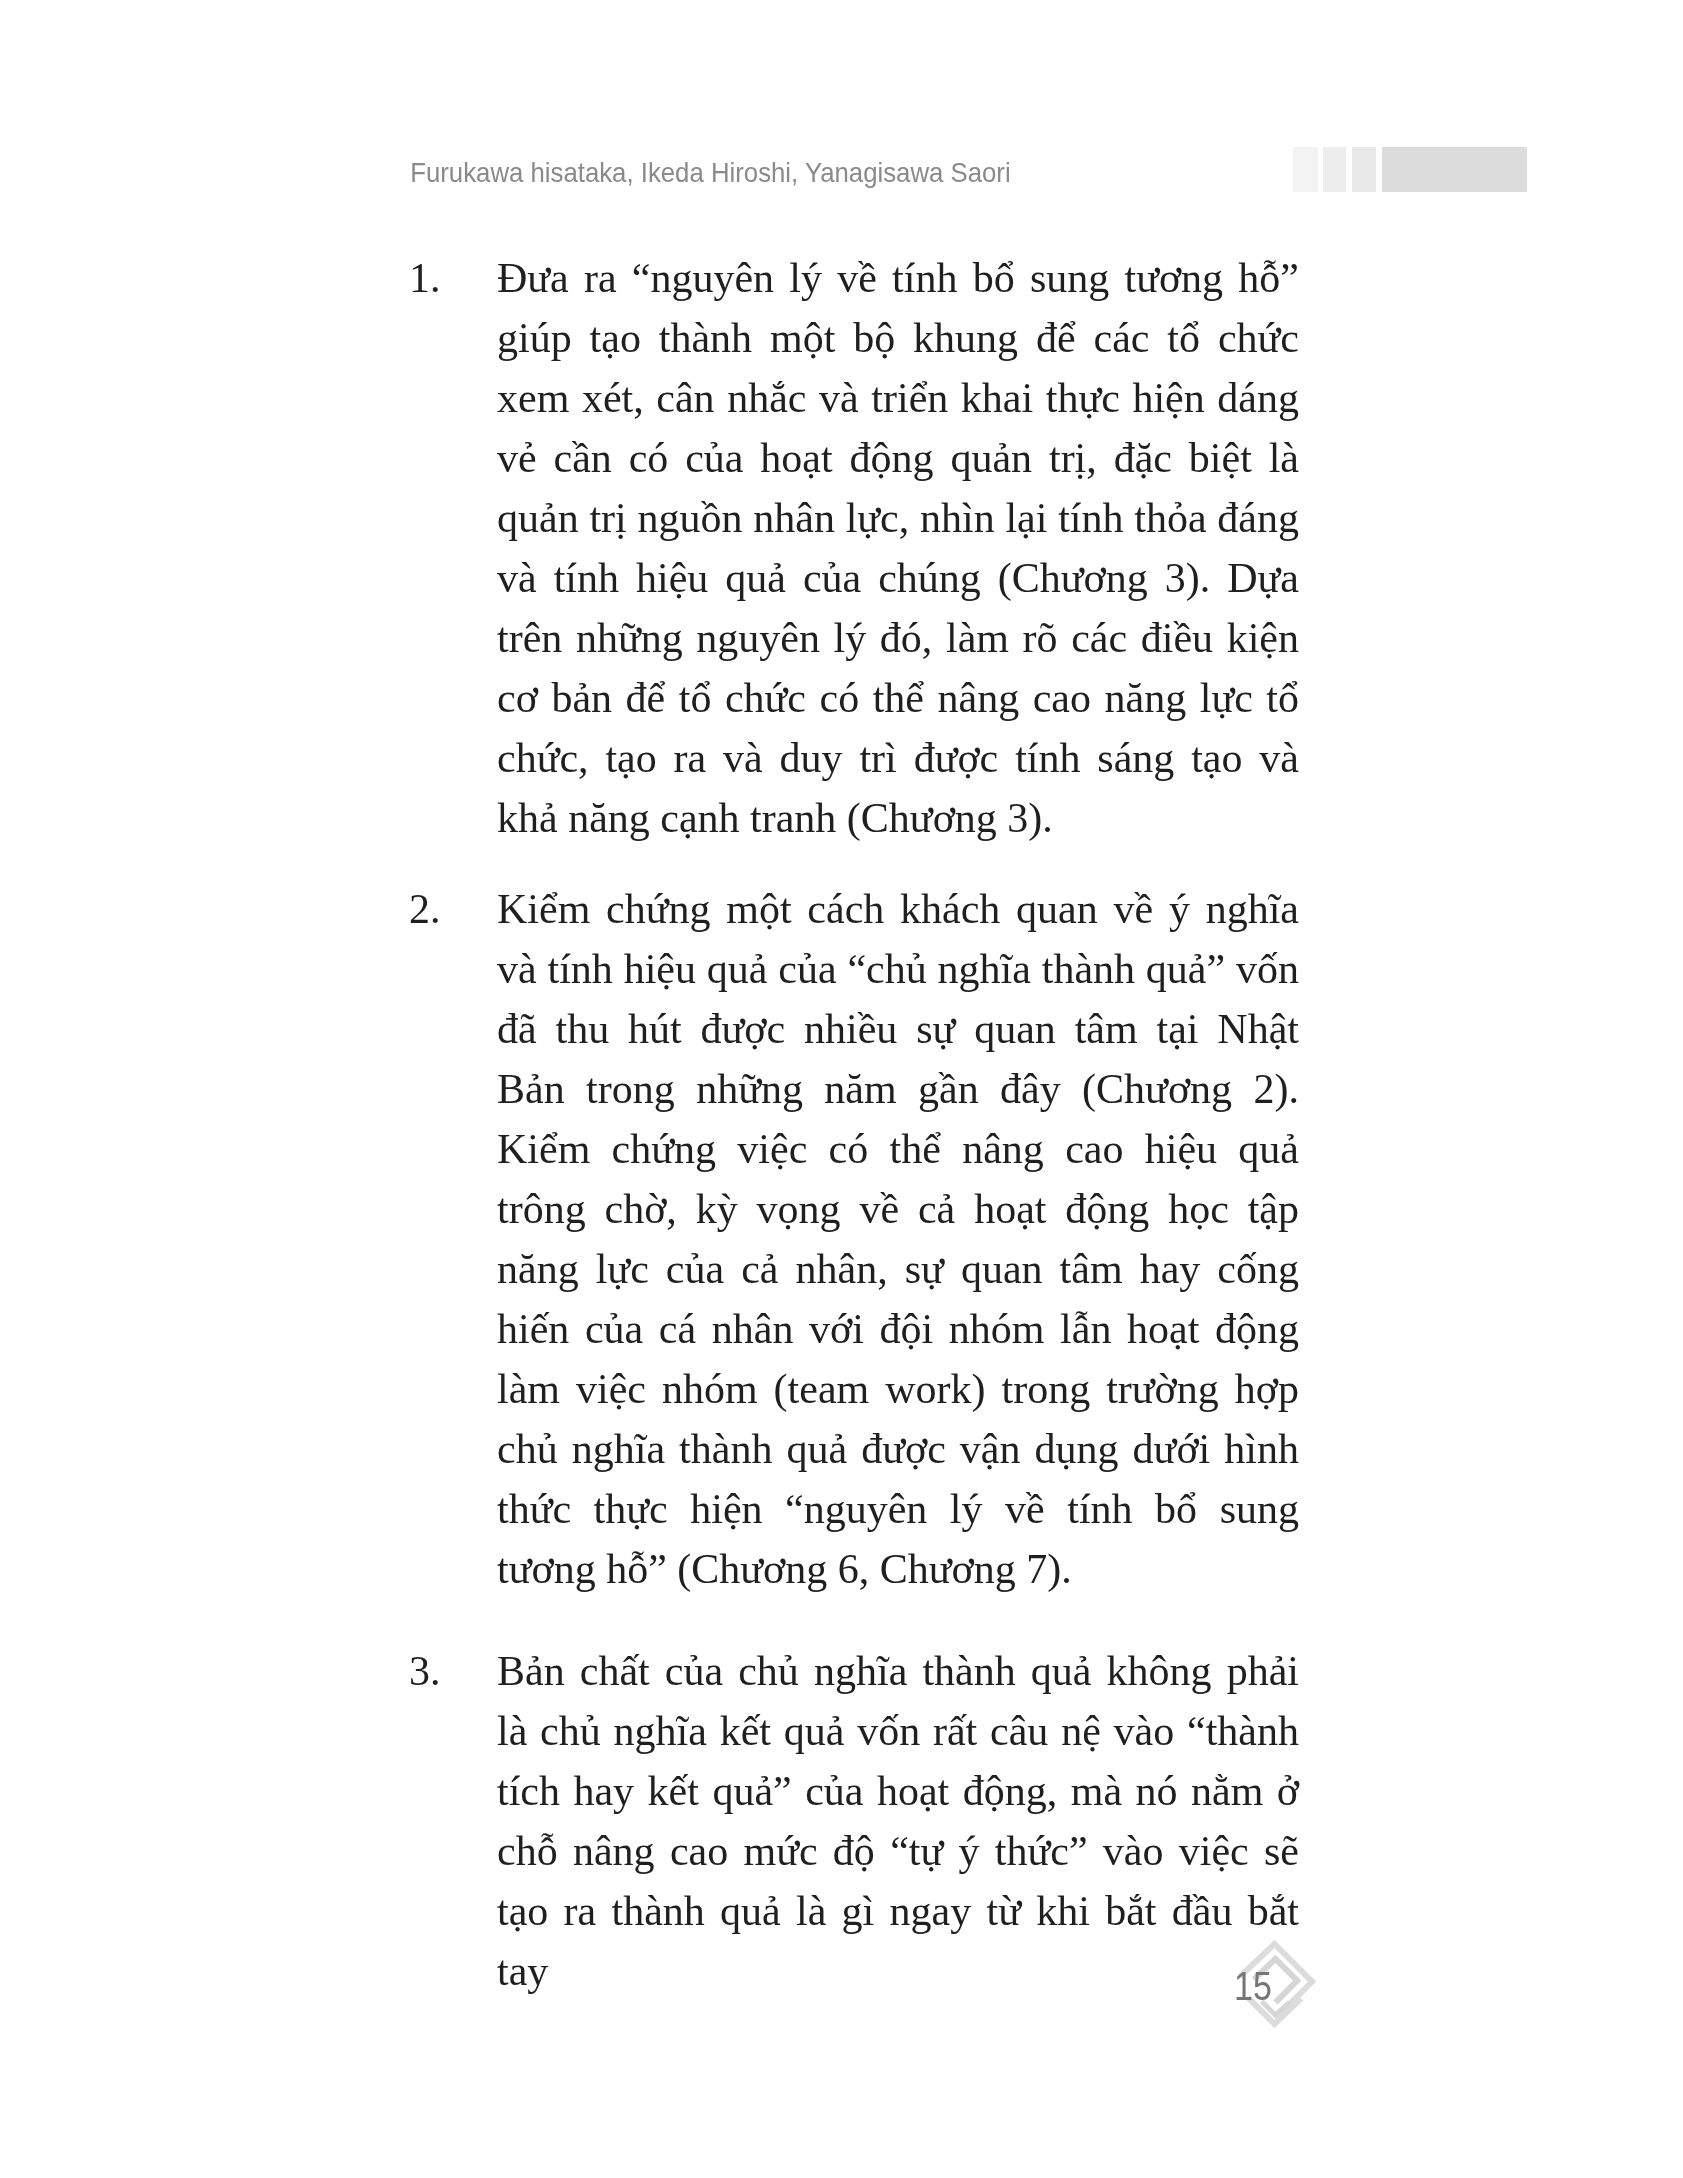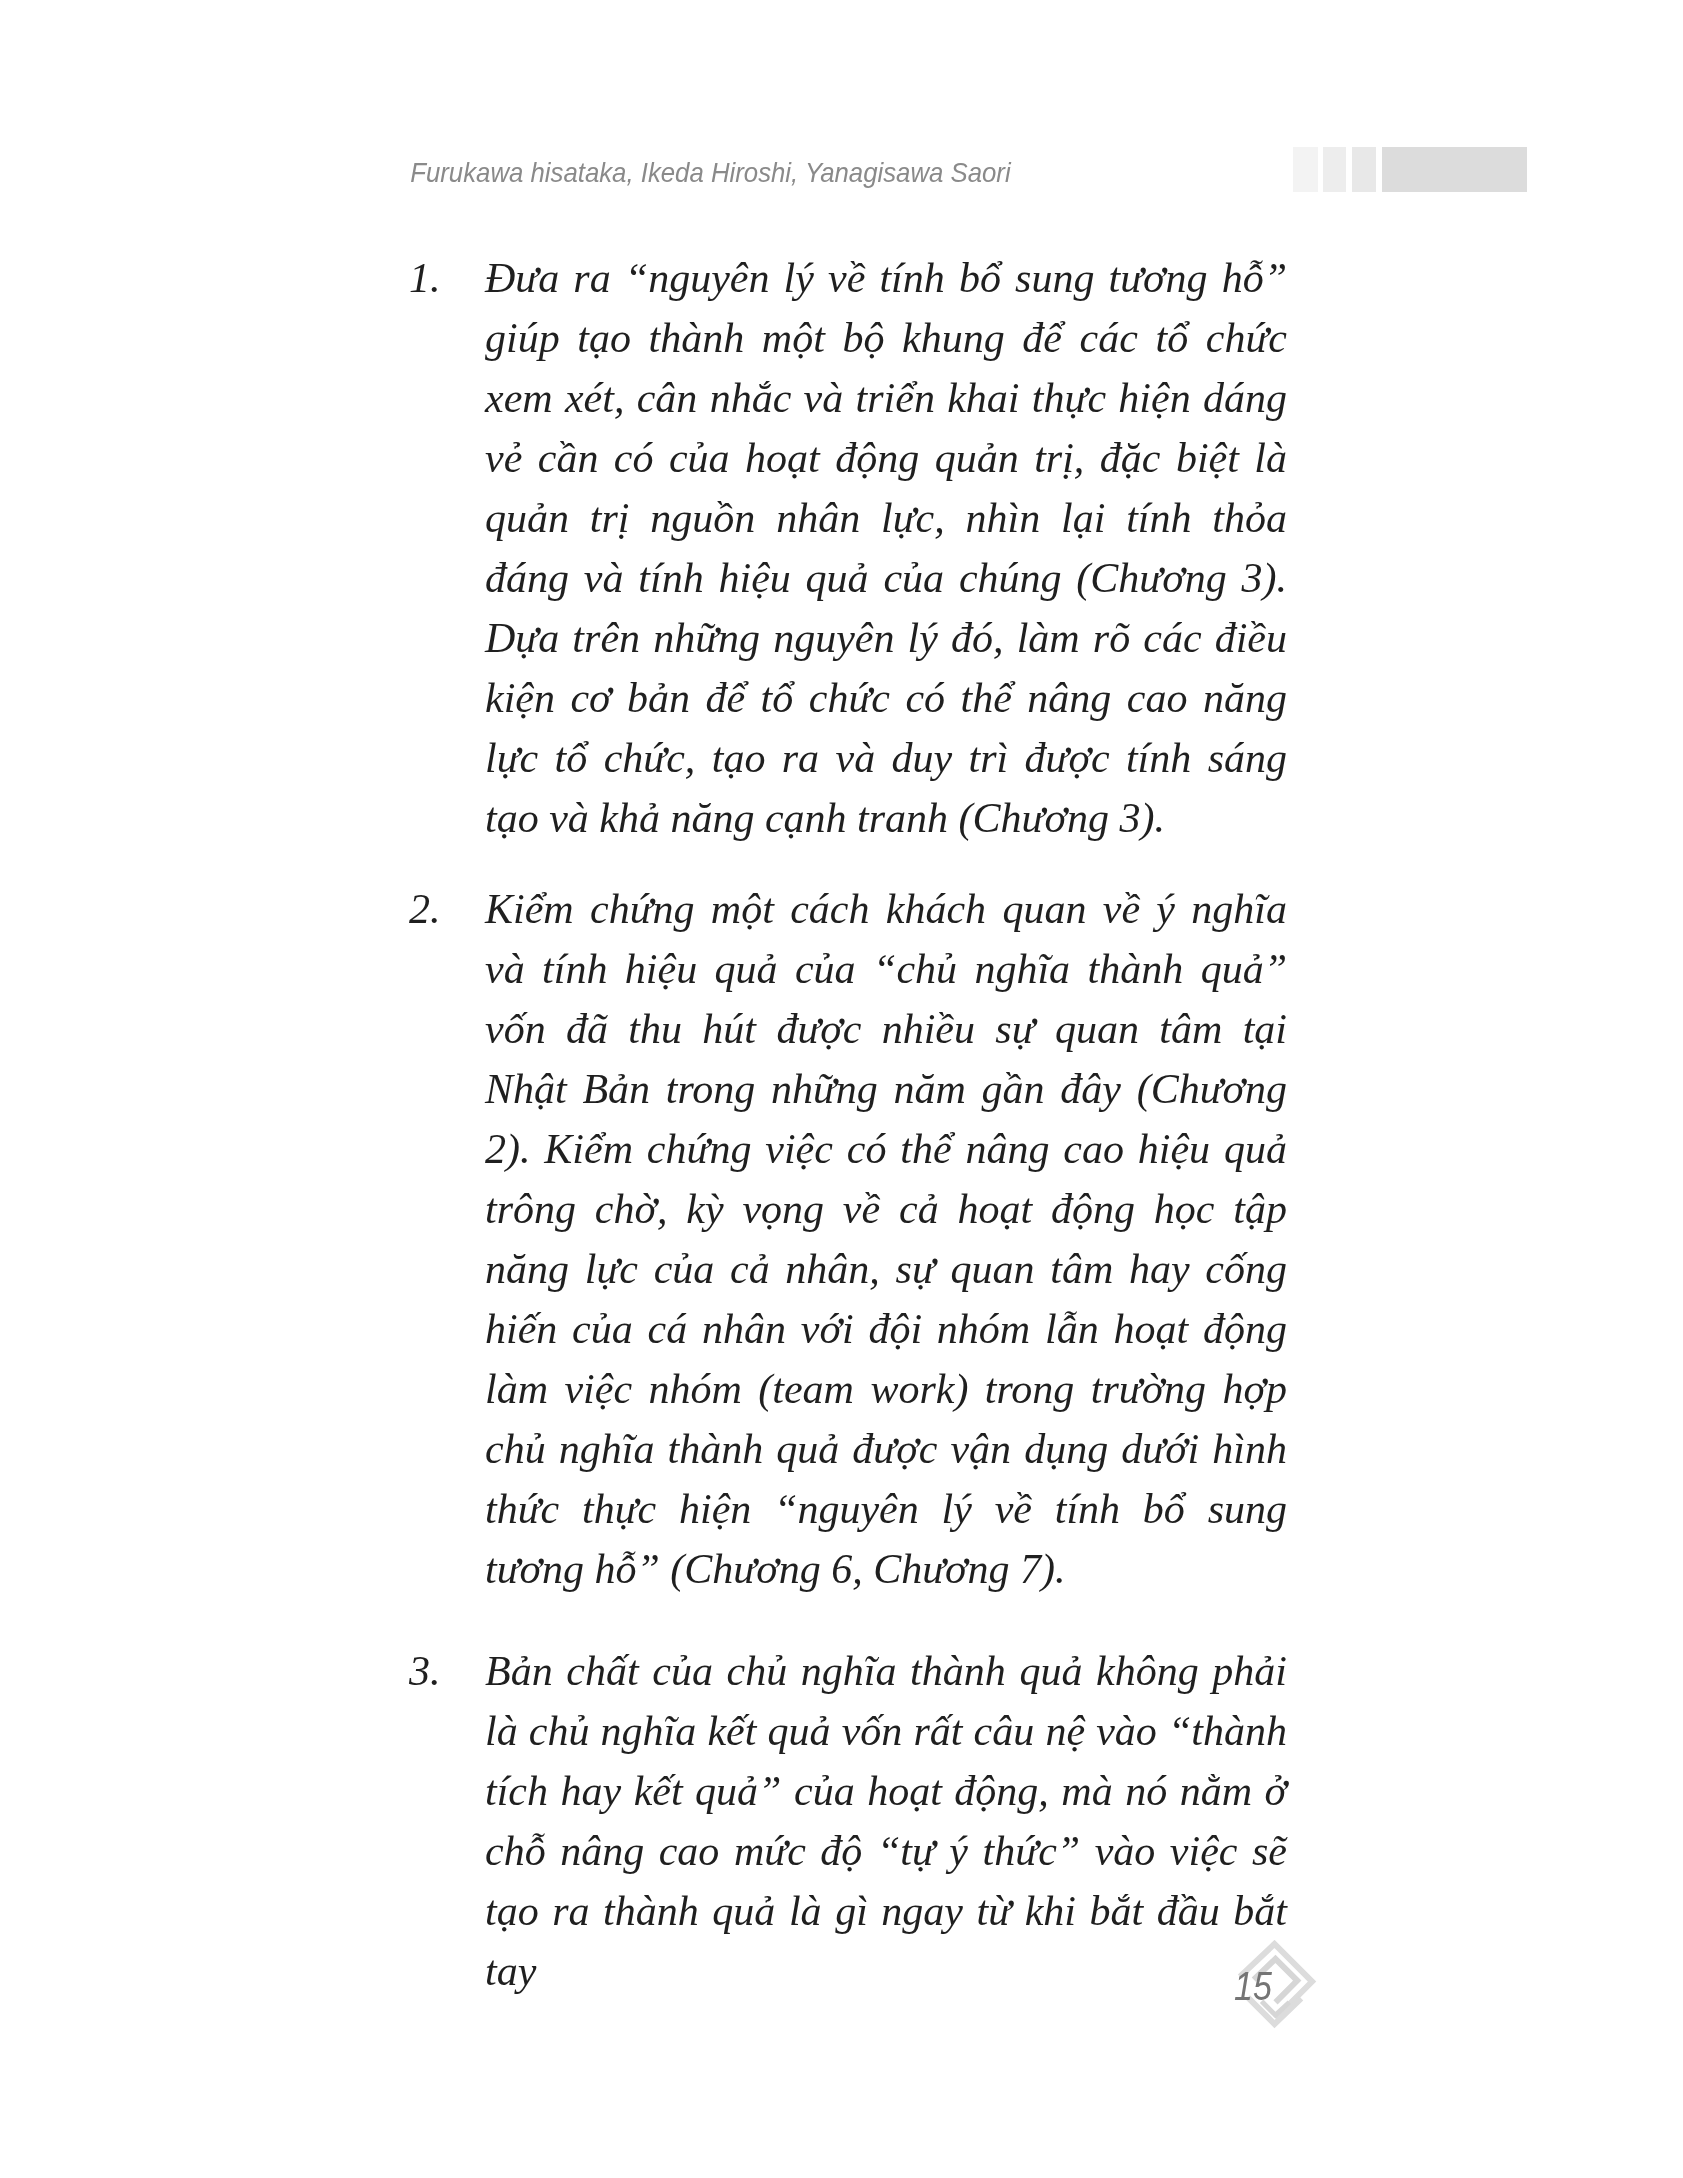--- a/index.html
+++ b/index.html
@@ -7,21 +7,20 @@
     width: 1683px; height: 2178px;
     background: #ffffff;
     position: relative;
     font-family: "Liberation Serif", "DejaVu Serif", serif;
     overflow: hidden;
   }
   .page {
     position: absolute; inset: 0;
     width: 1415px; height: 2178px;
     background: #ffffff;
-    font-style: italic;
   }
 
   
   .header-authors {
     position: absolute;
     top: 155px; right: 404px;
     font-family: "Liberation Sans", "DejaVu Sans", sans-serif;
     font-size: 28px; line-height: 36px;
     color: #8a8a8a;
     white-space: nowrap;
@@ -47,20 +46,21 @@
     width: 76px;
     flex: 0 0 76px;
     text-align: left;
   }
   .list-item .txt {
     width: 802px;
     flex: 0 0 802px;
     text-align: justify;
     text-justify: inter-word;
     hyphens: none;
+    margin-left: 12px;
   }
   .item-1 { top: 248px; }
   .item-2 { top: 879px; }
   .item-3 { top: 1641px; }
   
   .item-3 .txt { text-align-last: justify; }
 
   
   .footer-logo {
     position: absolute;

